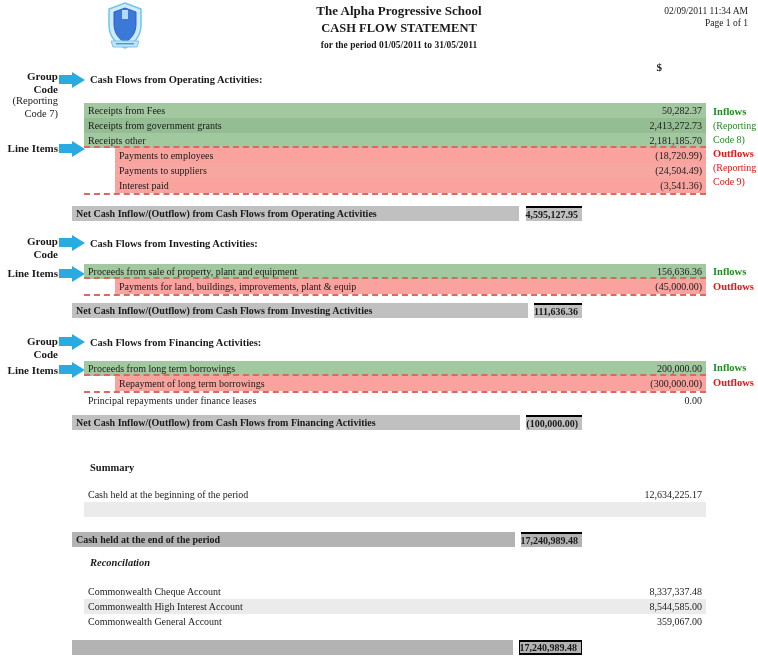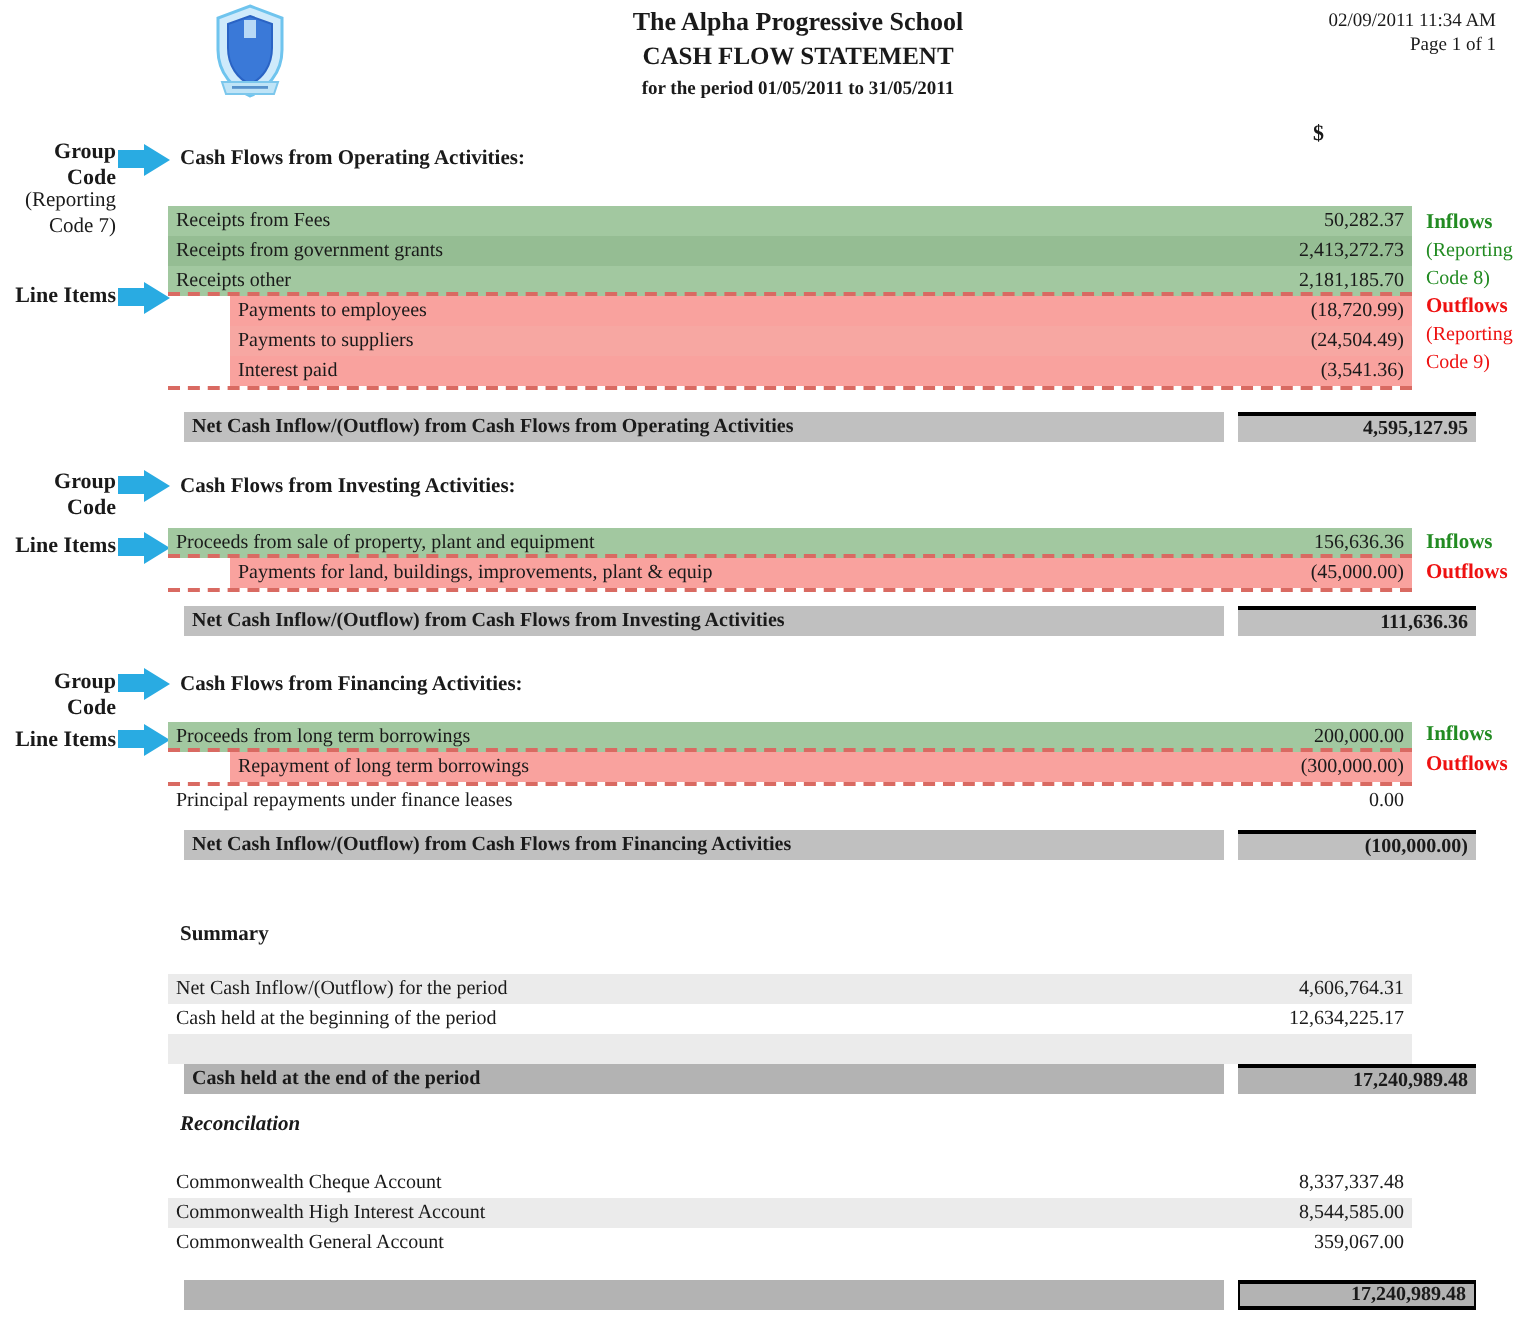--- a/index.html
+++ b/index.html
@@ -29,21 +29,21 @@
   .group-in .row{background:#a2c8a0;}
   .group-in .row:nth-child(even){background:#95bd93;}
   .group-out{border-top:2px dashed #d96a62;border-bottom:2px dashed #d96a62;margin-top:-2px;padding-left:31px;}
   .group-out .row{background:#f9a29e;}
   .group-out .row:nth-child(even){background:#f7a7a2;}
   .row.plain{background:transparent;gap:36px;}
   .row.stripe{background:#ebebeb;}
   .row.blank{background:#ebebeb;}
 
   
-  .total-row{position:absolute;left:92px;width:646px;height:15px;display:flex;
+  .total-row{position:absolute;left:72px;width:510px;height:15px;display:flex;
              font-size:10px;font-weight:bold;line-height:15px;}
   .t-lbl{width:520px;background:#c0c0c0;padding-left:4px;box-sizing:border-box;}
   .t-gap{width:7px;}
   .t-amt{flex:1;background:#c0c0c0;border-top:2px solid #000;box-sizing:border-box;
          text-align:right;padding-right:4px;line-height:13px;}
   .total-row.grand .t-lbl,.total-row.grand .t-amt{background:#b3b3b3;}
   .total-row.final .t-amt{border:1px solid #000;border-top:2px solid #000;
                           border-bottom:2px solid #000;line-height:11px;}
 
   
@@ -237,24 +237,20 @@
     </div>
   </div>
   <div class="total-row" style="top:415px">
     <div class="t-lbl">Net Cash Inflow/(Outflow) from Cash Flows from Financing Activities</div>
     <div class="t-gap"></div>
     <div class="t-amt">(100,000.00)</div>
   </div>
 
   <div class="sec-heading" style="top:462px">Summary</div>
   <div class="rows" style="top:487px">
-    <div class="row stripe">
-      <span>Net Cash Inflow/(Outflow) for the period</span>
-      <span>4,606,764.31</span>
-    </div>
     <div class="row">
       <span>Cash held at the beginning of the period</span>
       <span>12,634,225.17</span>
     </div>
     <div class="row blank"></div>
   </div>
   <div class="total-row grand" style="top:532px">
     <div class="t-lbl">Cash held at the end of the period</div>
     <div class="t-gap"></div>
     <div class="t-amt">17,240,989.48</div>

